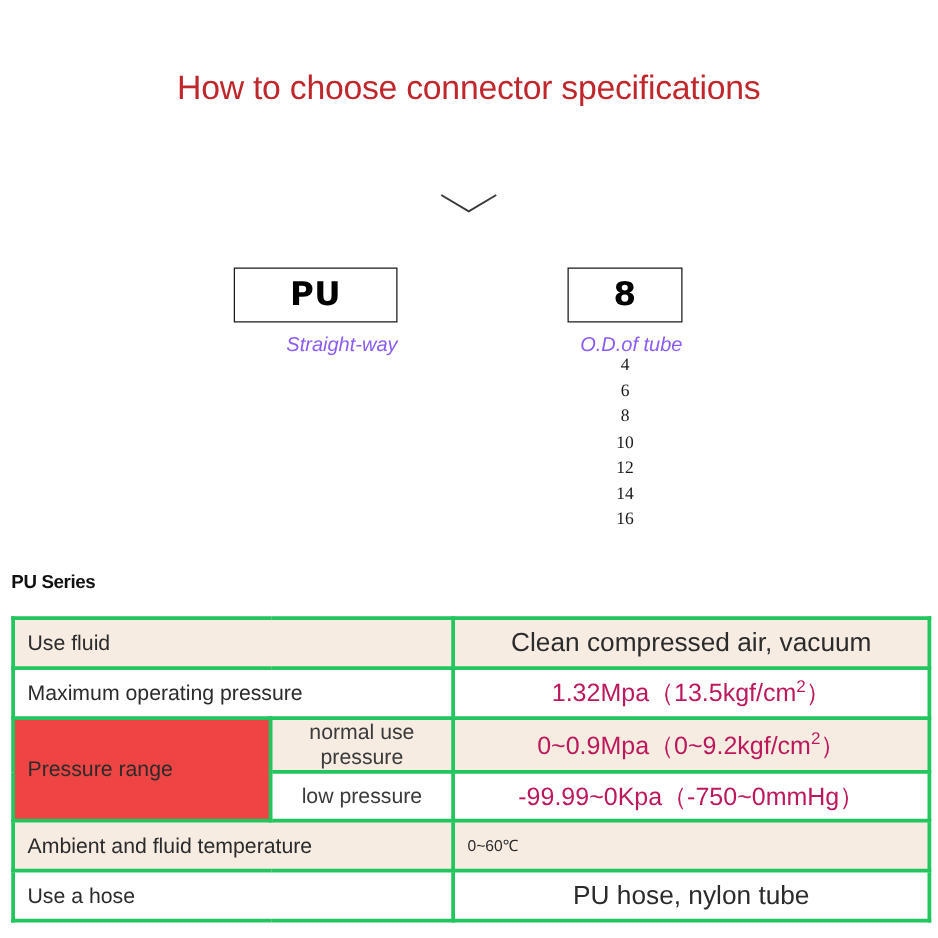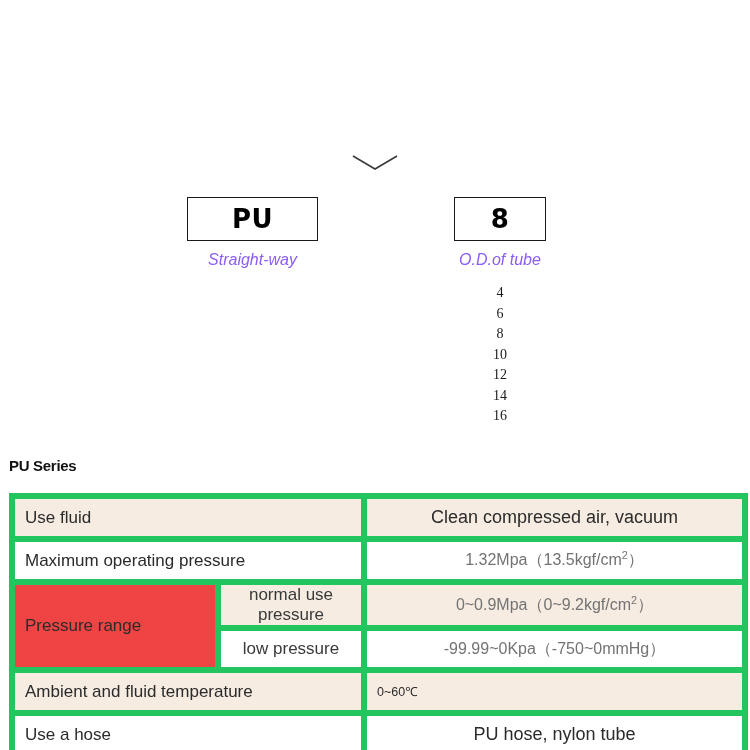--- a/index.html
+++ b/index.html
@@ -55,21 +55,22 @@
   
   .code-row {
     position: absolute;
     left: 0;
     top: 197px;
     width: 750px;
     height: 80px;
   }
   .code-group {
     position: absolute;
-    text-align: center;
+    text-align: right;
+    margin-top: 17px;
   }
   .code-group.pu { left: 187px; width: 131px; }
   .code-group.od { left: 454px; width: 92px; }
 
   .code-box {
     border: 1px solid #1a1a1a;
     height: 44px;
     box-sizing: border-box;
     display: flex;
     align-items: center;
@@ -122,62 +123,63 @@
   
   .spec-table {
     position: absolute;
     left: 9px;
     top: 493px;
     width: 733px;
     border-collapse: collapse;
     table-layout: fixed;
   }
   .spec-table td {
-    border: 6px solid #22c55e;
+    border: 3px solid #22c55e;
     padding: 0 10px;
     vertical-align: middle;
     background: #ffffff;
   }
   .spec-table tr.shaded > td { background: #f6ece2; }
 
   .c-label {
     font-size: 17px;
     color: #2b2b2b;
     text-align: left;
     height: 37px;
   }
   .c-sublabel {
     font-size: 17px;
     color: #3a3a3a;
     text-align: center;
     height: 36px;
   }
   .c-value-lg {
-    font-size: 18px;
+    font-size: 21px;
     color: #2b2b2b;
     text-align: center;
     height: 37px;
   }
   .c-value-sm {
-    font-size: 16px;
-    color: #737373;
+    font-size: 20px;
+    color: #be185d;
     text-align: center;
     height: 36px;
   }
   .c-value-xs {
     font-size: 12.5px;
     color: #2b2b2b;
     height: 36px;
   }
   sup { font-size: 0.68em; vertical-align: super; line-height: 0; }
 </style>
 </head>
 <body>
 
 <div class="header">
+  <h1 class="main-title">How to choose connector specifications</h1>
 </div>
 
 <div class="chevron-wrap">
   <svg width="48" height="20" viewBox="0 0 48 20" aria-hidden="true">
     <polyline points="2,4 24,17 46,4" fill="none" stroke="#3a3a3a" stroke-width="1.6"></polyline>
   </svg>
 </div>
 
 <div class="code-row">
 

